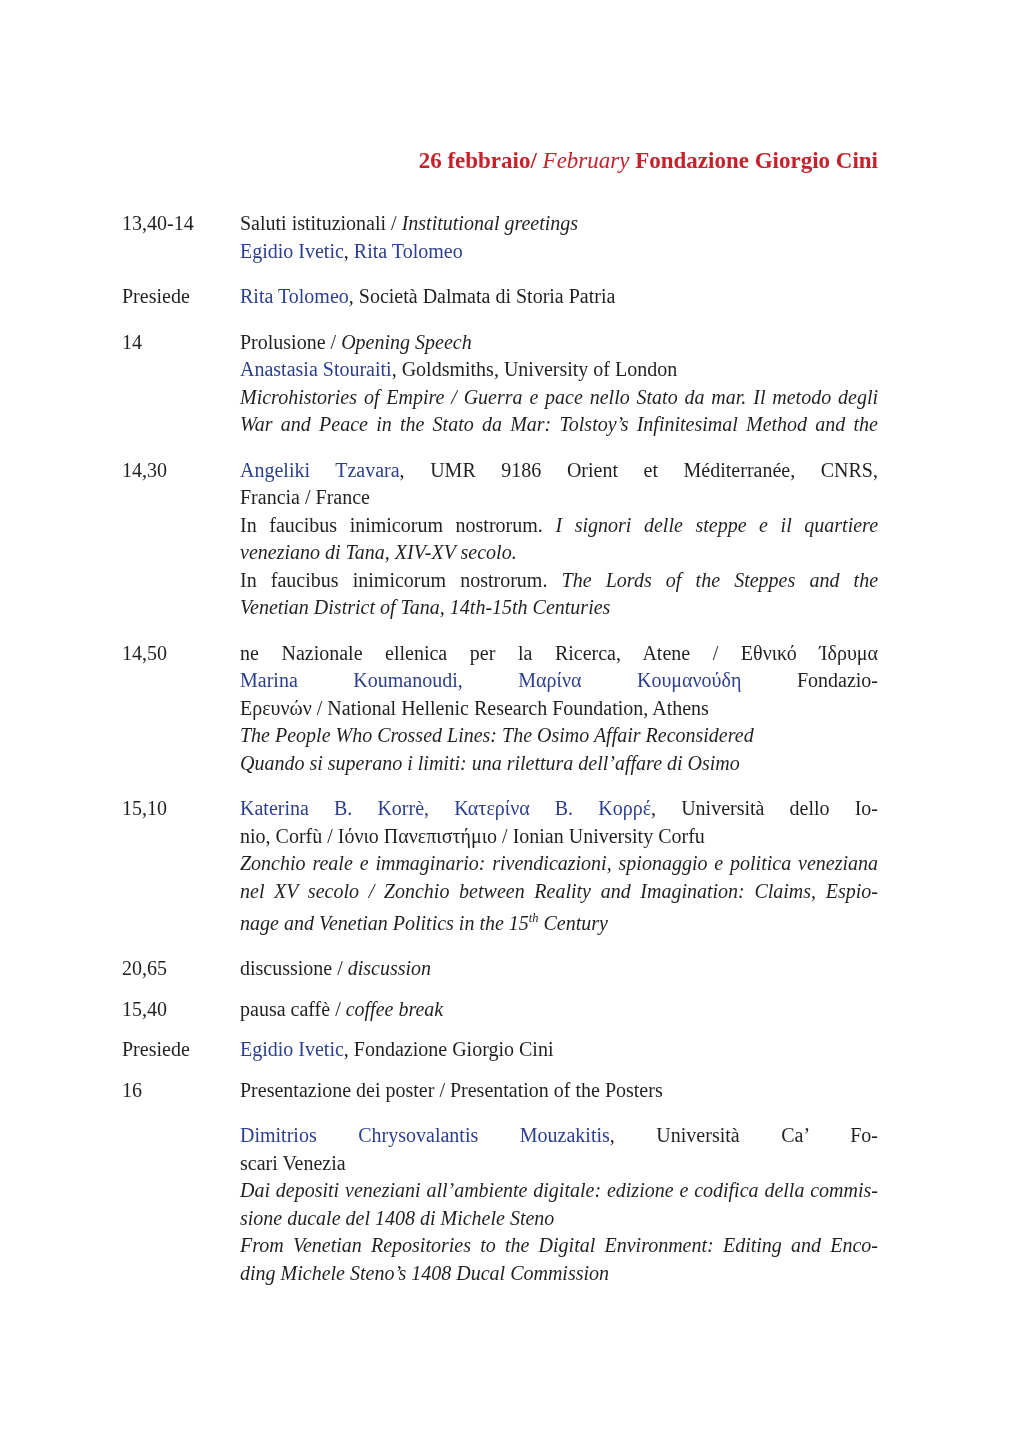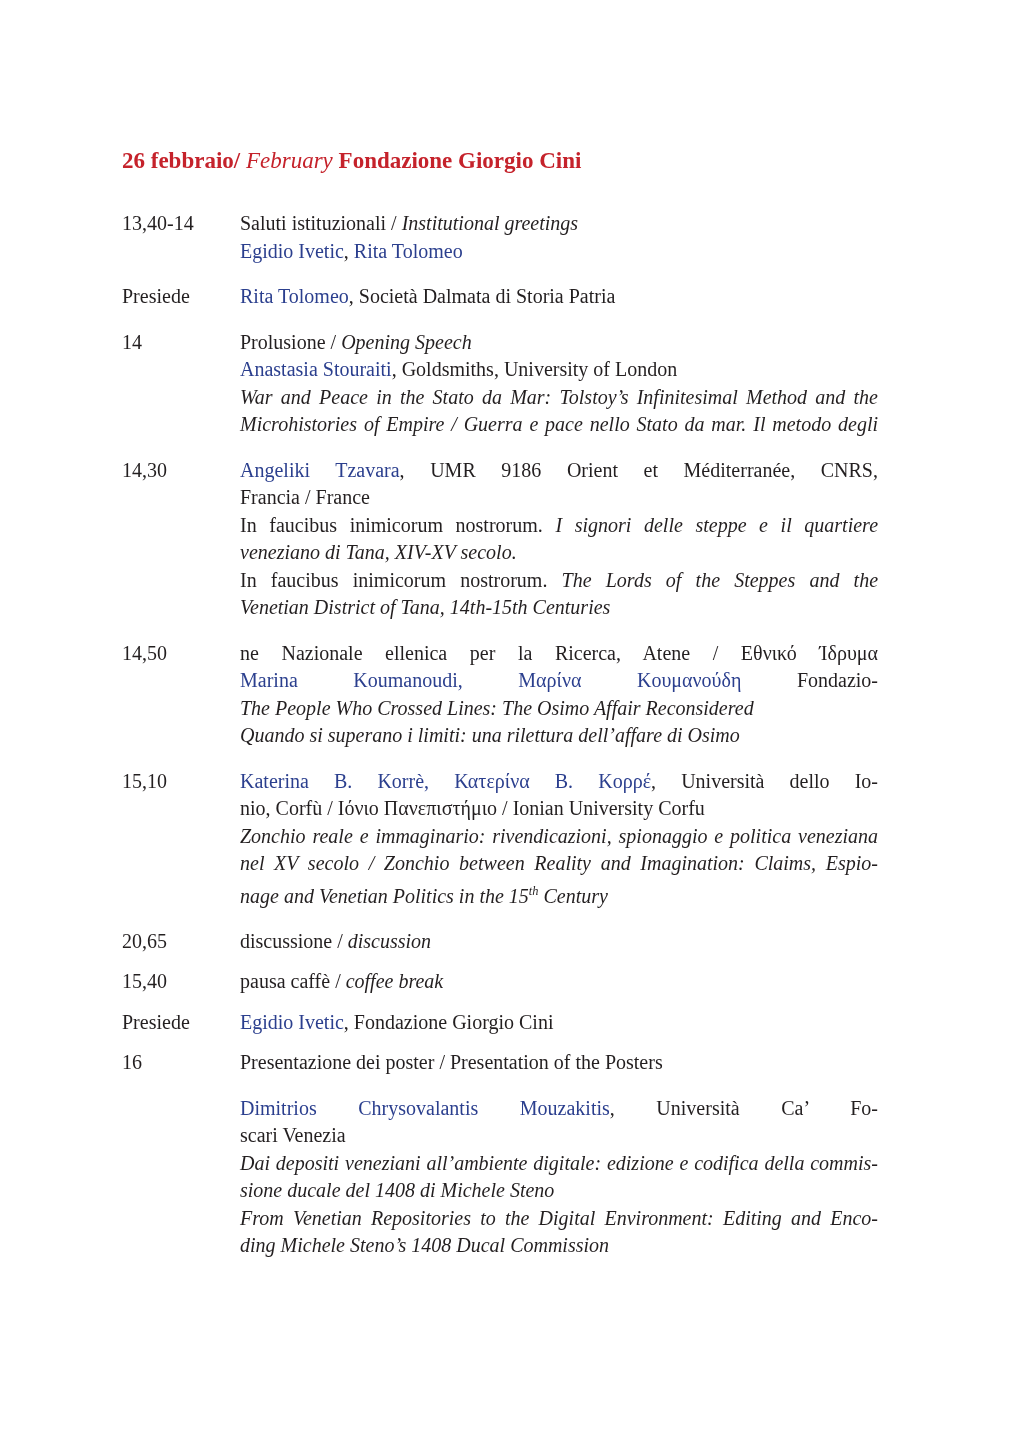--- a/index.html
+++ b/index.html
@@ -3,21 +3,21 @@
 <meta charset="utf-8">
 <style>
   html,body{margin:0;padding:0}
   body{
     width:1024px;height:1446px;background:#ffffff;
     font-family:"Liberation Serif","DejaVu Serif",serif;
     color:#231f20;position:relative;overflow:hidden;
   }
   .wrap{position:absolute;left:122px;top:146px;width:756px}
   .title{
-    width:100%;text-align:left;font-size:23px;font-weight:bold;
+    width:100%;text-align:right;font-size:23px;font-weight:bold;
     color:#c5222b;line-height:30px;margin-bottom:34px;white-space:nowrap;
   }
   .title .it{font-style:italic;font-weight:normal}
   .row{display:flex;margin-bottom:18px}
   .row.tight{margin-bottom:13px}
   .tm{width:118px;flex:none;font-size:20px;line-height:27.5px}
   .ct{width:638px;flex:none;font-size:20px;line-height:27.5px}
   .ln{min-height:27.5px}
   .j{text-align:justify;text-align-last:justify;-moz-text-align-last:justify}
   .b{color:#2b3f8e;font-weight:normal}
@@ -48,42 +48,43 @@
     <div class="ct">
       <div class="ln"><span class="b">Rita Tolomeo</span><span>, Società Dalmata di Storia Patria</span></div>
     </div>
   </div>
 
   <div class="row">
     <div class="tm">14</div>
     <div class="ct">
       <div class="ln"><span>Prolusione / </span><span class="i">Opening Speech</span></div>
       <div class="ln"><span class="b">Anastasia Stouraiti</span><span>, Goldsmiths, University of London</span></div>
+      <div class="ln j"><span class="i">Microhistories of Empire / Guerra e pace nello Stato da mar. Il metodo degli</span></div>
       <div class="ln j"><span class="i">War and Peace in the Stato da Mar: Tolstoy’s Infinitesimal Method and the</span></div>
-      <div class="ln j"><span class="i">Microhistories of Empire / Guerra e pace nello Stato da mar. Il metodo degli</span></div>
     </div>
   </div>
 
   <div class="row">
     <div class="tm">14,30</div>
     <div class="ct">
       <div class="ln j"><span class="b">Angeliki Tzavara</span><span>, UMR 9186 Orient et Méditerranée, CNRS,</span></div>
       <div class="ln"><span>Francia / France</span></div>
       <div class="ln j"><span>In faucibus inimicorum nostrorum. </span><span class="i">I signori delle steppe e il quartiere</span></div>
       <div class="ln"><span class="i">veneziano di Tana, XIV-XV secolo.</span></div>
       <div class="ln j"><span>In faucibus inimicorum nostrorum. </span><span class="i">The Lords of the Steppes and the</span></div>
       <div class="ln"><span class="i">Venetian District of Tana, 14th-15th Centuries</span></div>
     </div>
   </div>
 
   <div class="row">
     <div class="tm">14,50</div>
     <div class="ct">
       <div class="ln j"><span>ne Nazionale ellenica per la Ricerca, Atene / Εθνικό Ίδρυμα</span></div>
       <div class="ln j"><span class="b">Marina Koumanoudi, Μαρίνα Κουμανούδη</span><span> Fondazio-</span></div>
+      <div class="ln"><span>Ερευνών / National Hellenic Research Foundation, Athens</span></div>
       <div class="ln"><span class="i">The People Who Crossed Lines: The Osimo Affair Reconsidered</span></div>
       <div class="ln"><span class="i">Quando si superano i limiti: una rilettura dell’affare di Osimo</span></div>
     </div>
   </div>
 
   <div class="row">
     <div class="tm">15,10</div>
     <div class="ct">
       <div class="ln j"><span class="b">Katerina B. Korrè, Κατερίνα Β. Κορρέ</span><span>, Università dello Io-</span></div>
       <div class="ln"><span>nio, Corfù / Ιόνιο Πανεπιστήμιο / Ionian University Corfu</span></div>

